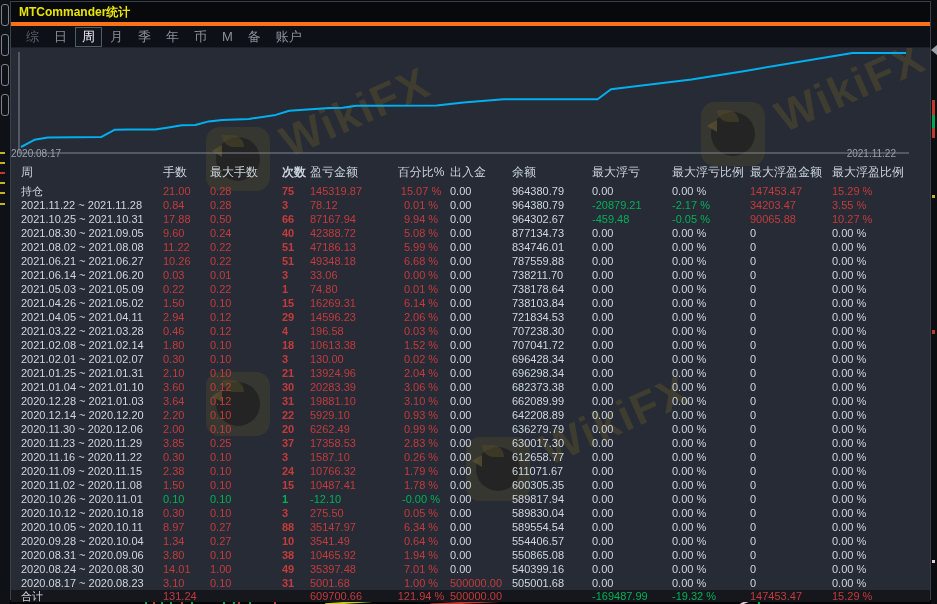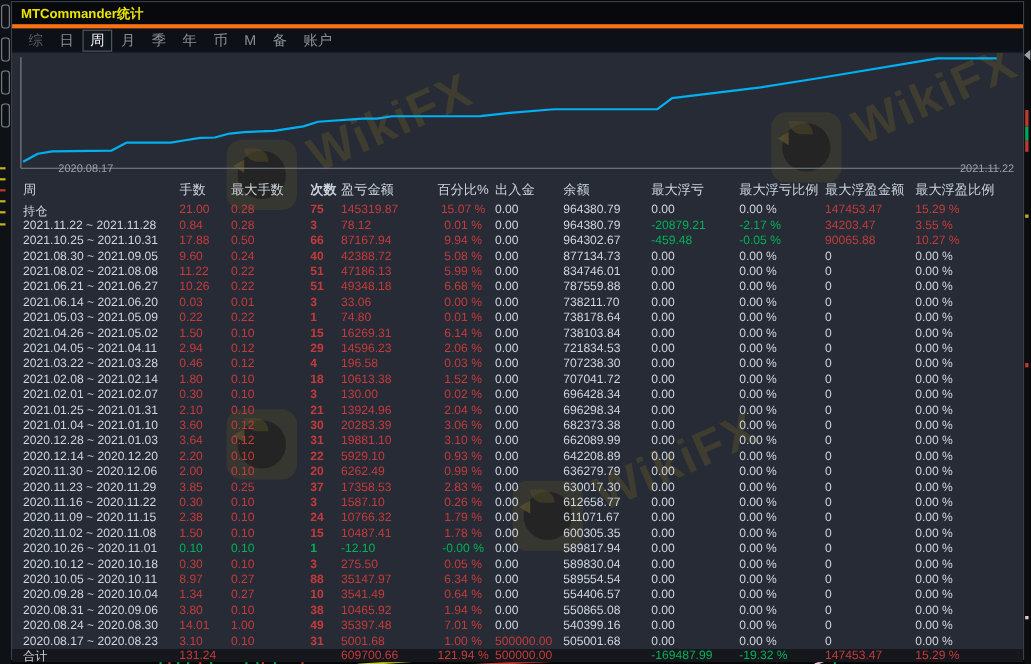--- a/index.html
+++ b/index.html
@@ -22,23 +22,23 @@
             display:flex;align-items:center;justify-content:space-between;padding:0 8px;box-sizing:border-box;}
   .title{color:#e8e600;font-size:12px;font-weight:bold;}
   .brand{color:#6aa2dc;font-size:12px;}
   .menubar{position:relative;z-index:3;height:22px;background:#0d1016;display:flex;align-items:center;
            padding-left:8px;box-sizing:border-box;border-bottom:1px solid #1c2028;}
   .menu-item{color:#8a909a;font-size:13px;padding:1px 7px;margin-right:1px;cursor:default;}
   .menu-item:first-child{color:#5a606a;}
   .menu-item.selected{color:#eef2f6;background:#10141b;border:1px solid #525a66;padding:0 6px;}
   
   .chart{position:relative;z-index:3;height:112px;}
-  .axis-label{position:absolute;font-size:10px;color:#99a1ab;padding-left:42px;}
+  .axis-label{position:absolute;font-size:10px;color:#99a1ab;}
   .axis-label.left{left:0;top:100px;}
-  .axis-label.right{right:8px;top:100px;}
+  .axis-label.right{right:34px;top:100px;}
   
   .wm{position:absolute;z-index:2;opacity:0.5;}
   .wm-tile{position:absolute;width:64px;height:64px;border-radius:14px;background:rgba(122,102,30,0.42);}
   .wm-eagle{position:absolute;left:10px;top:10px;width:44px;height:44px;border-radius:50%;background:rgba(22,19,9,0.75);}
   .wm-beak{position:absolute;left:6px;top:18px;width:0;height:0;border-top:6px solid transparent;border-bottom:6px solid transparent;border-right:10px solid rgba(140,118,38,0.8);}
   .wm-wing{position:absolute;left:16px;top:8px;width:22px;height:12px;border-radius:0 12px 0 12px;background:rgba(122,102,30,0.55);}
   .wm-text{position:absolute;font-size:44px;font-weight:bold;color:rgba(130,110,34,0.55);transform:rotate(-24deg);letter-spacing:2px;white-space:nowrap;}
   
   .table{position:relative;z-index:3;}
   .thead{display:flex;height:24px;align-items:center;padding-left:10px;box-sizing:border-box;}

